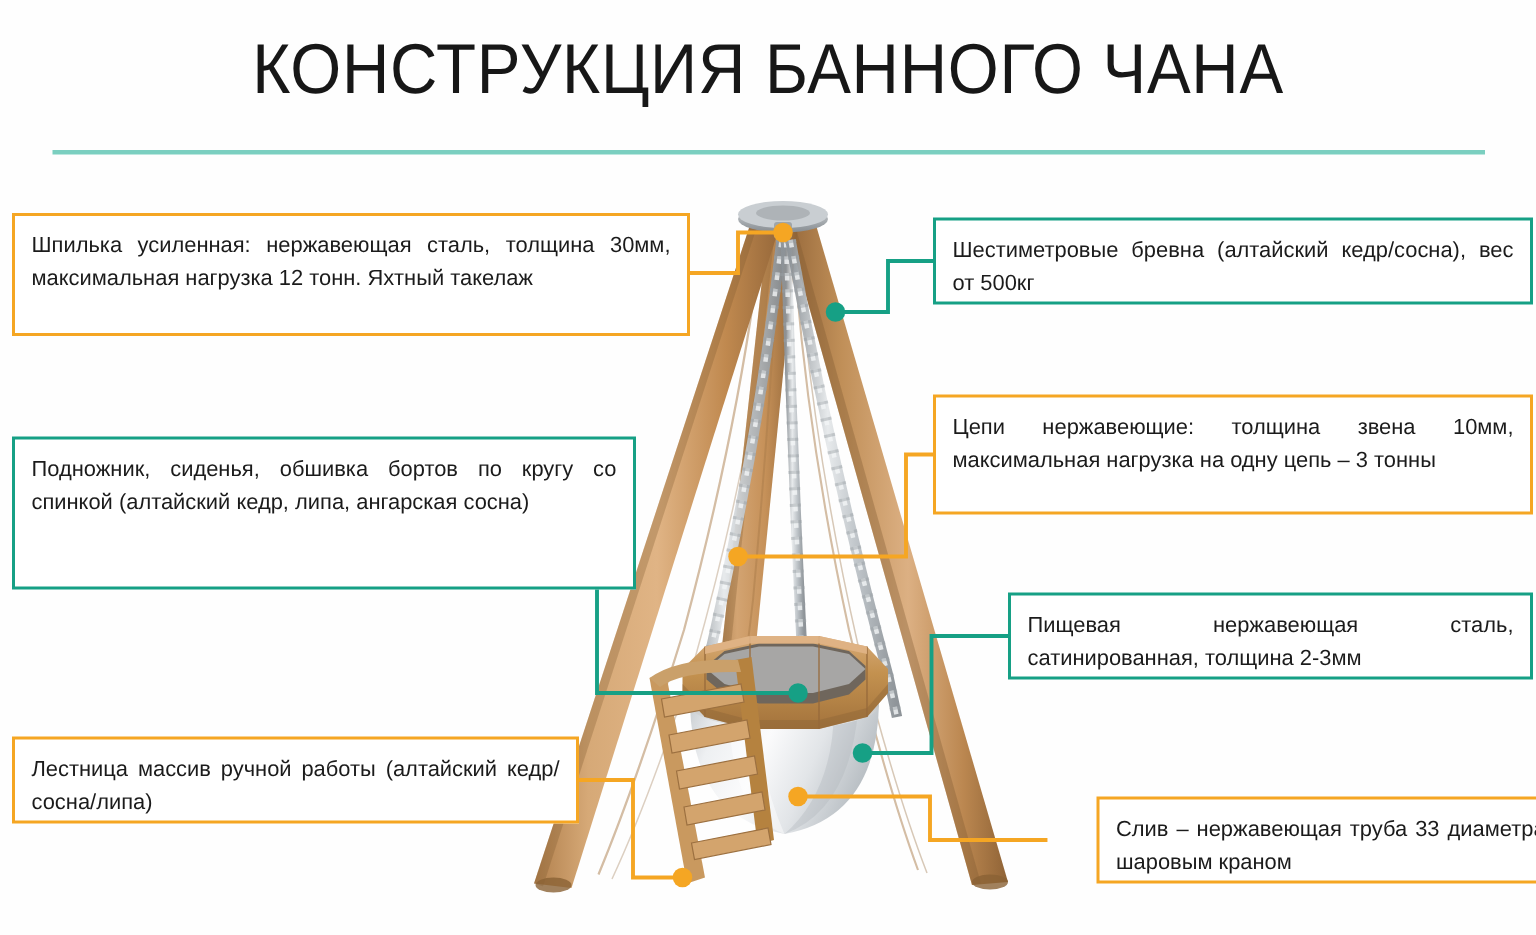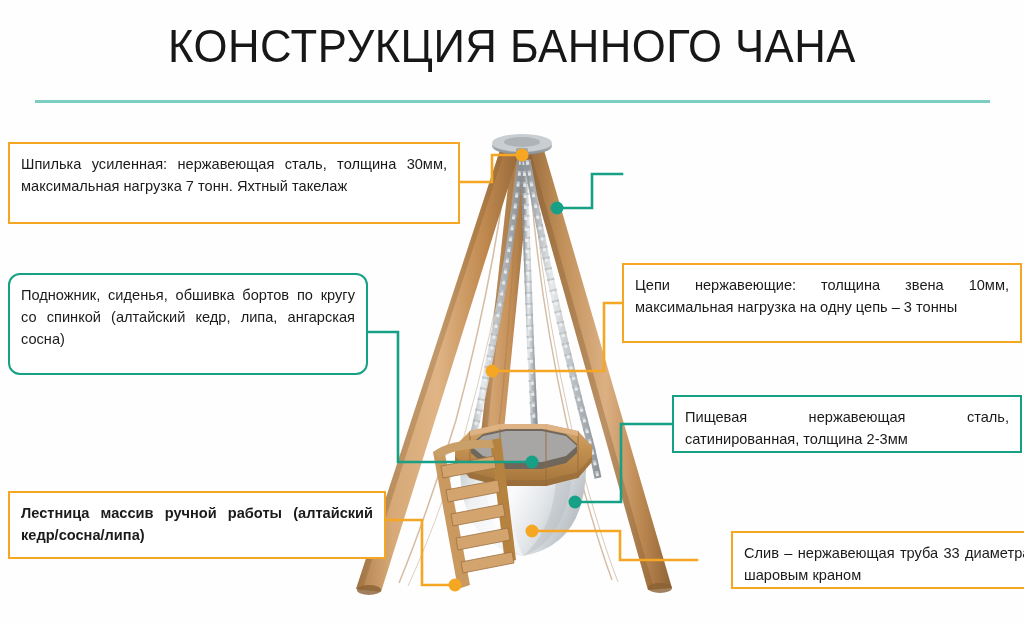--- a/index.html
+++ b/index.html
@@ -226,37 +226,40 @@
 
       <path d="M697,560 L620,560 L620,531 L534,531" stroke="#f5a623"></path>
       <circle cx="532" cy="531" r="6.5" fill="#f5a623"></circle>
     </g>
   </svg>
 
   <div class="title">КОНСТРУКЦИЯ БАННОГО ЧАНА</div>
   <div class="divider"></div>
 
   <div class="callout" style="left:8px;top:142px;width:452px;height:82px;">
-    <span>Шпилька усиленная: нержавеющая сталь, толщина 30мм, максимальная нагрузка 7 тонн. Яхтный такелаж</span>
-  </div>
-
-
-  <div class="callout teal" style="left:8px;top:273px;width:360px;height:102px;border-radius:12px;">
+    <span>Шпилька усиленная: нержавеющая сталь, толщина 30мм, максимальная нагрузка 12 тонн. Яхтный такелаж</span>
+  </div>
+
+  <div class="callout teal" style="left:622px;top:145px;width:400px;height:58px;">
+    <span>Шестиметровые бревна (алтайский кедр/сосна), вес от 500кг</span>
+  </div>
+
+  <div class="callout teal" style="left:8px;top:291px;width:416px;height:102px;">
     <span>Подножник, сиденья, обшивка бортов по кругу со спинкой (алтайский кедр, липа, ангарская сосна)</span>
   </div>
 
   <div class="callout" style="left:622px;top:263px;width:400px;height:80px;">
     <span>Цепи нержавеющие: толщина звена 10мм, максимальная нагрузка на одну цепь – 3 тонны</span>
   </div>
 
   <div class="callout teal" style="left:672px;top:395px;width:350px;height:58px;">
     <span>Пищевая нержавеющая сталь, сатинированная, толщина 2-3мм</span>
   </div>
 
-  <div class="callout" style="left:8px;top:491px;width:378px;height:68px;font-weight:bold;">
+  <div class="callout" style="left:8px;top:491px;width:378px;height:58px;">
     <span>Лестница массив ручной работы (алтайский кедр/сосна/липа)</span>
   </div>
 
   <div class="callout" style="left:731px;top:531px;width:325px;height:58px;">
     <span>Слив – нержавеющая труба 33 диаметра с шаровым краном</span>
   </div>
 
 </div>
 
 </body></html>

